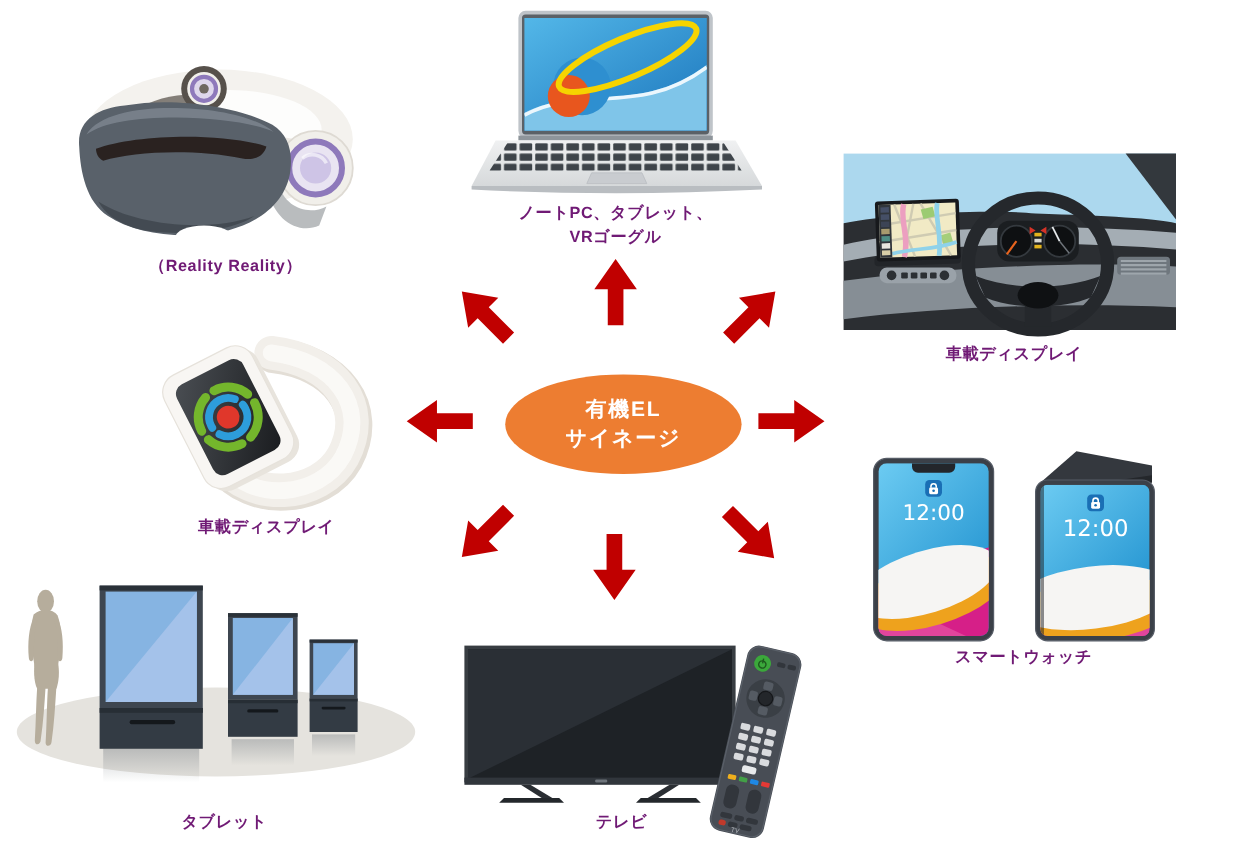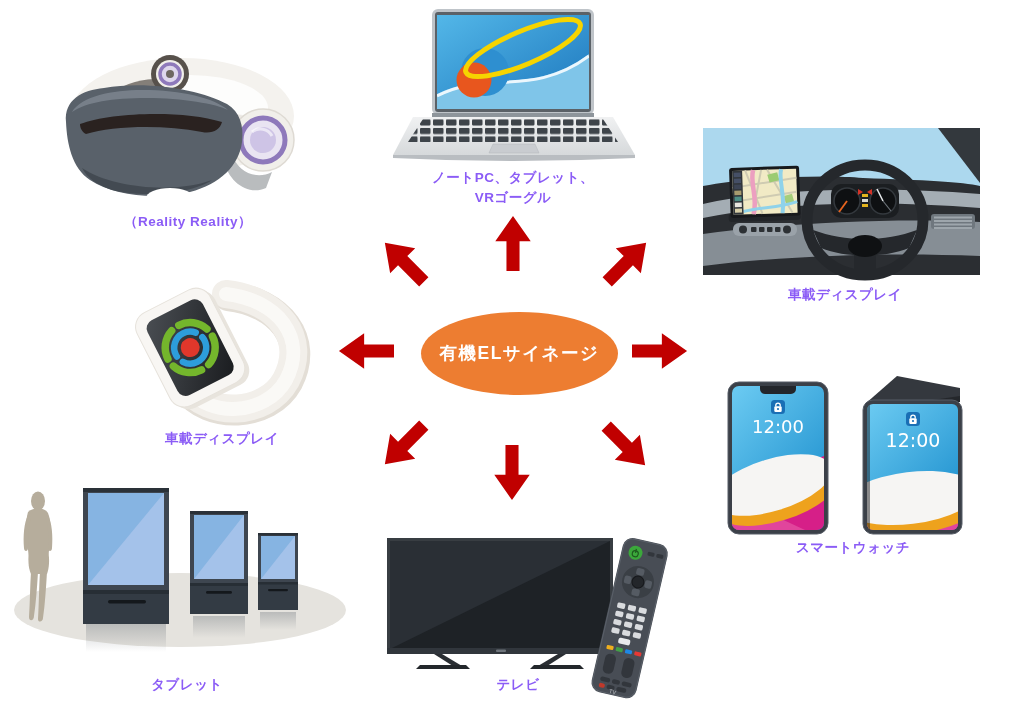--- a/index.html
+++ b/index.html
@@ -1,24 +1,24 @@
 <!DOCTYPE html>
 <html><head>
 <meta charset="utf-8">
 <style>
   html,body{margin:0;padding:0;background:#fff;}
   .canvas{position:relative;width:1029px;height:716px;background:#ffffff;
           font-family:"Liberation Sans","DejaVu Sans",sans-serif;overflow:hidden;}
   .fig{position:absolute;}
   svg{overflow:visible;display:block;}
-  .label{position:absolute;text-align:center;color:#8b5cf6;font-size:13.5px;
+  .label{position:absolute;text-align:center;color:#701a75;font-size:13.5px;
          font-weight:600;line-height:1.5;letter-spacing:.5px;}
   .label .ln{display:block;}
   .center-node{position:absolute;left:421px;top:312px;width:197px;height:83px;
-         background:#ED7D31;border-radius:50%;display:flex;flex-direction:row;
+         background:#ED7D31;border-radius:50%;display:flex;flex-direction:column;
          align-items:center;justify-content:center;color:#fff;font-weight:bold;
          font-size:17.5px;line-height:1.35;letter-spacing:1.5px;}
   .arrow{position:absolute;width:56px;height:38px;}
 </style>
 </head>
 <body>
 
 <div class="canvas">
 
   <svg class="fig" style="left:52px;top:48px" width="250" height="165" viewBox="0 0 250 165">

